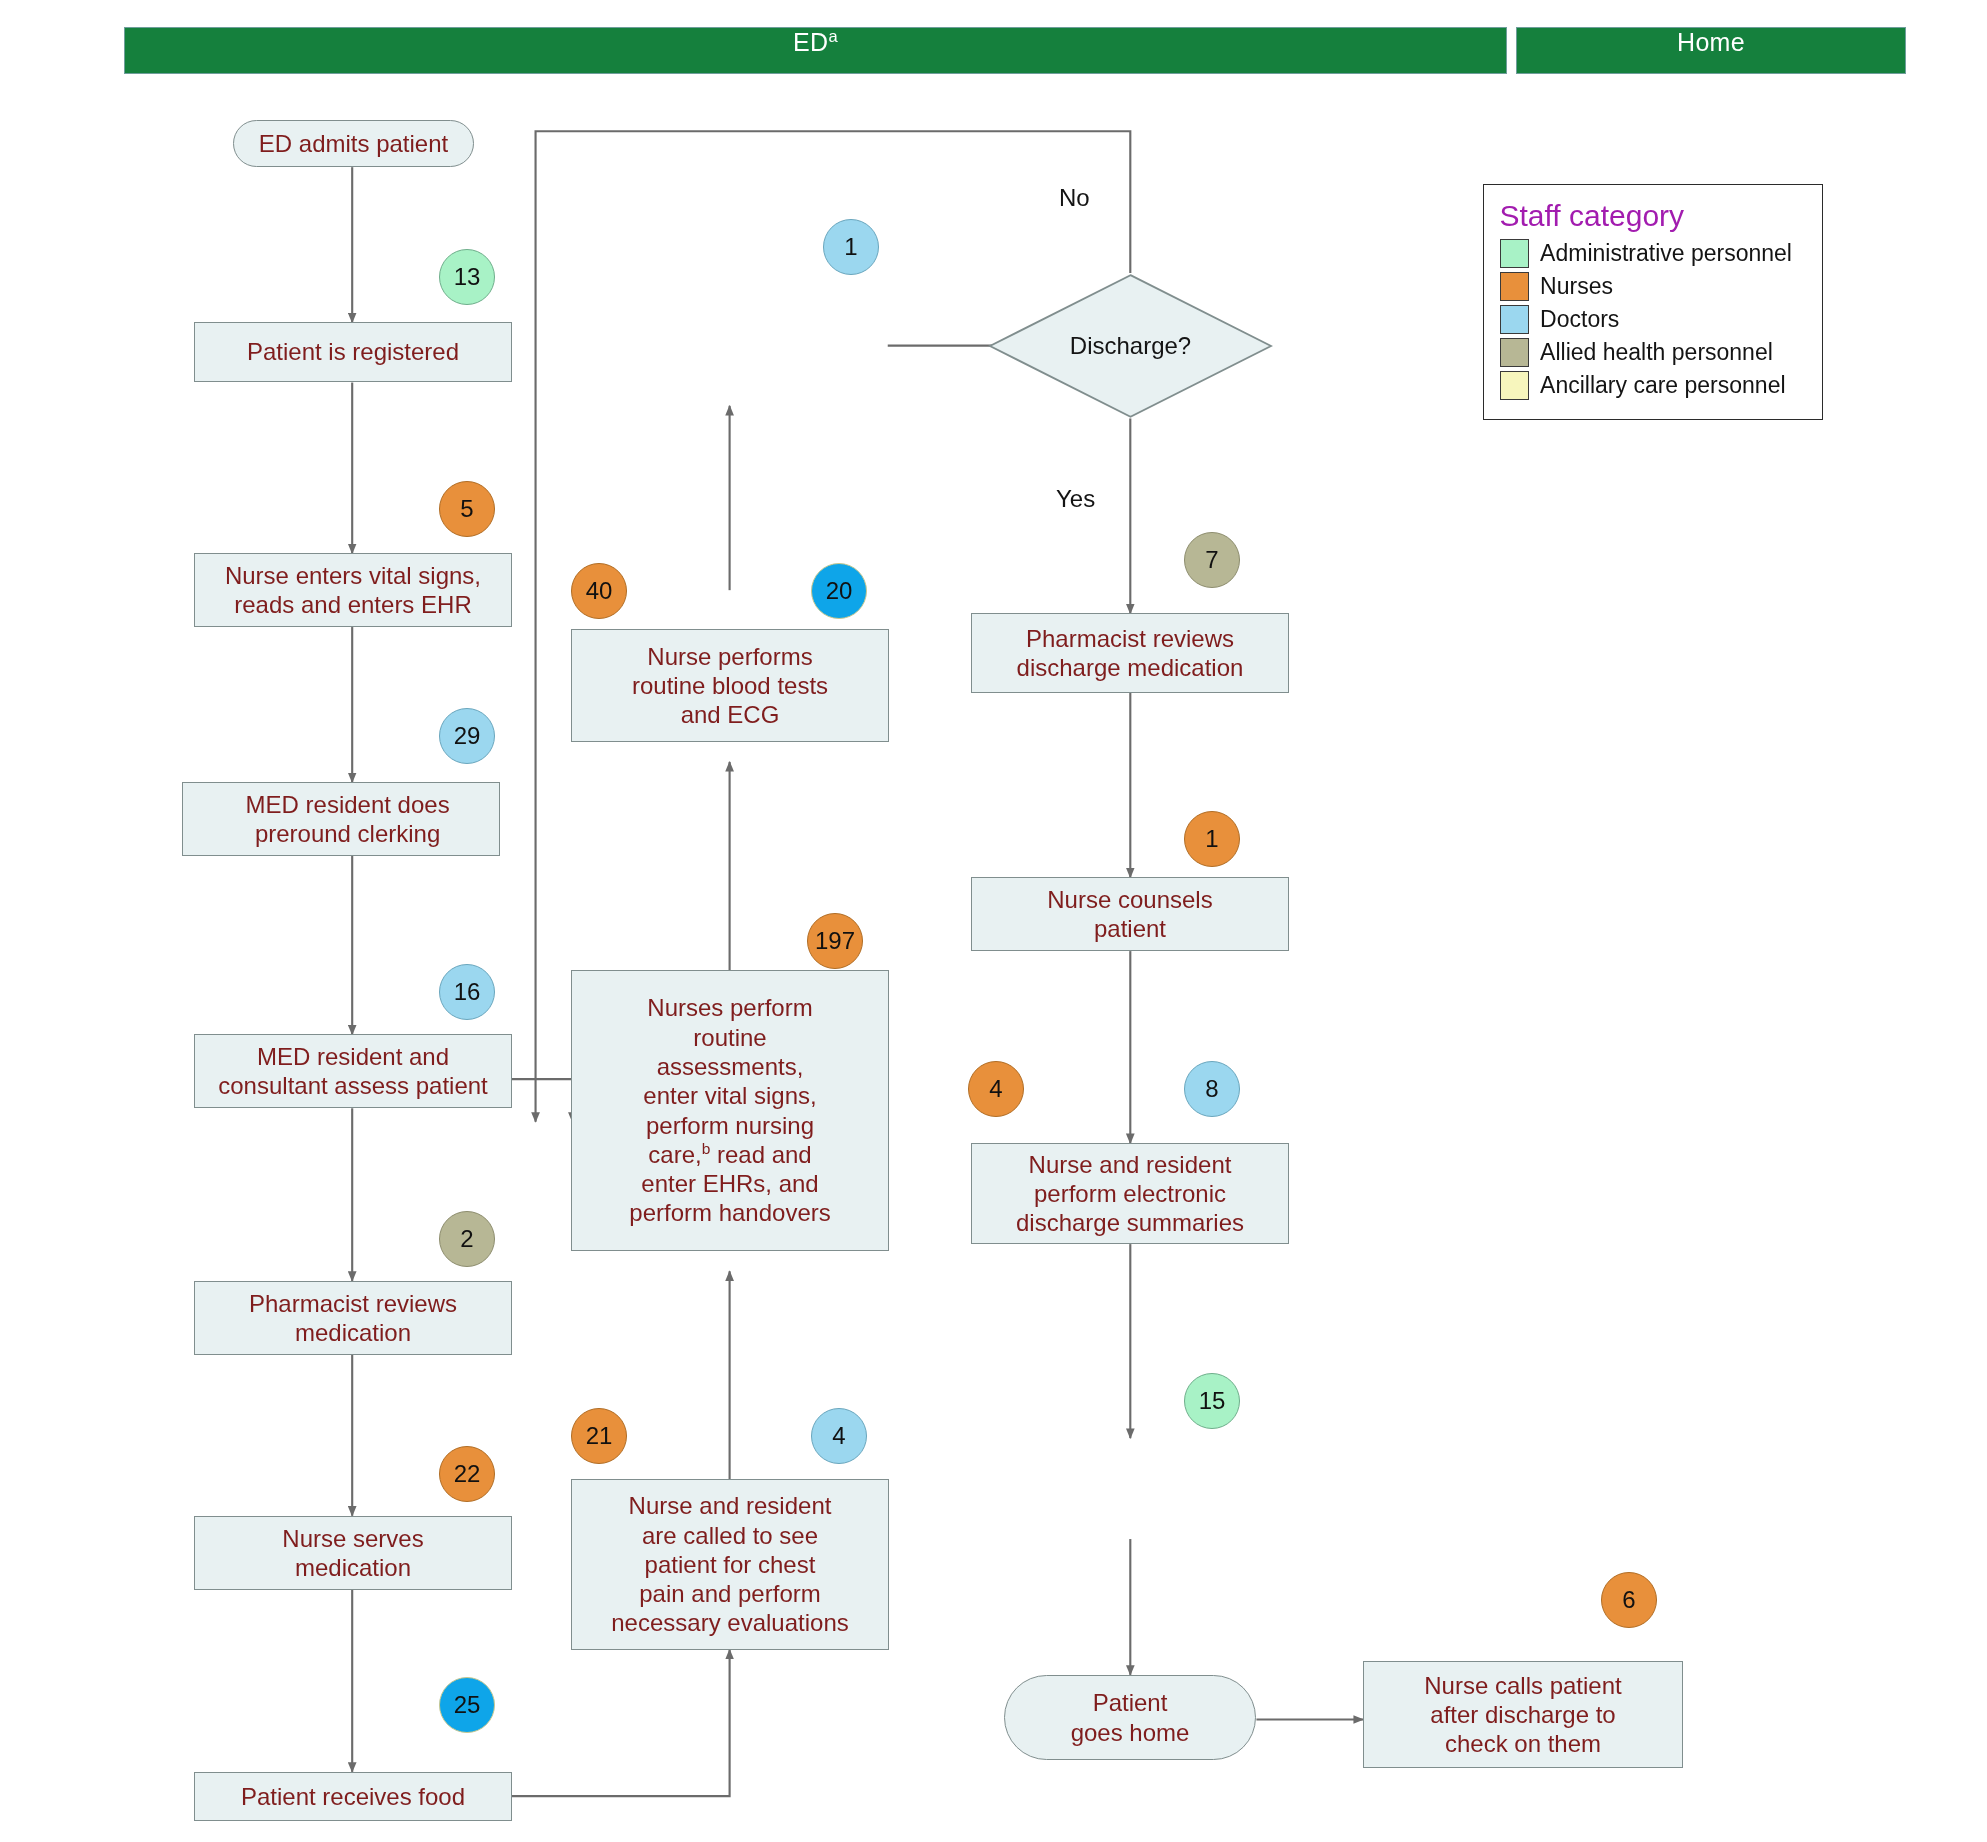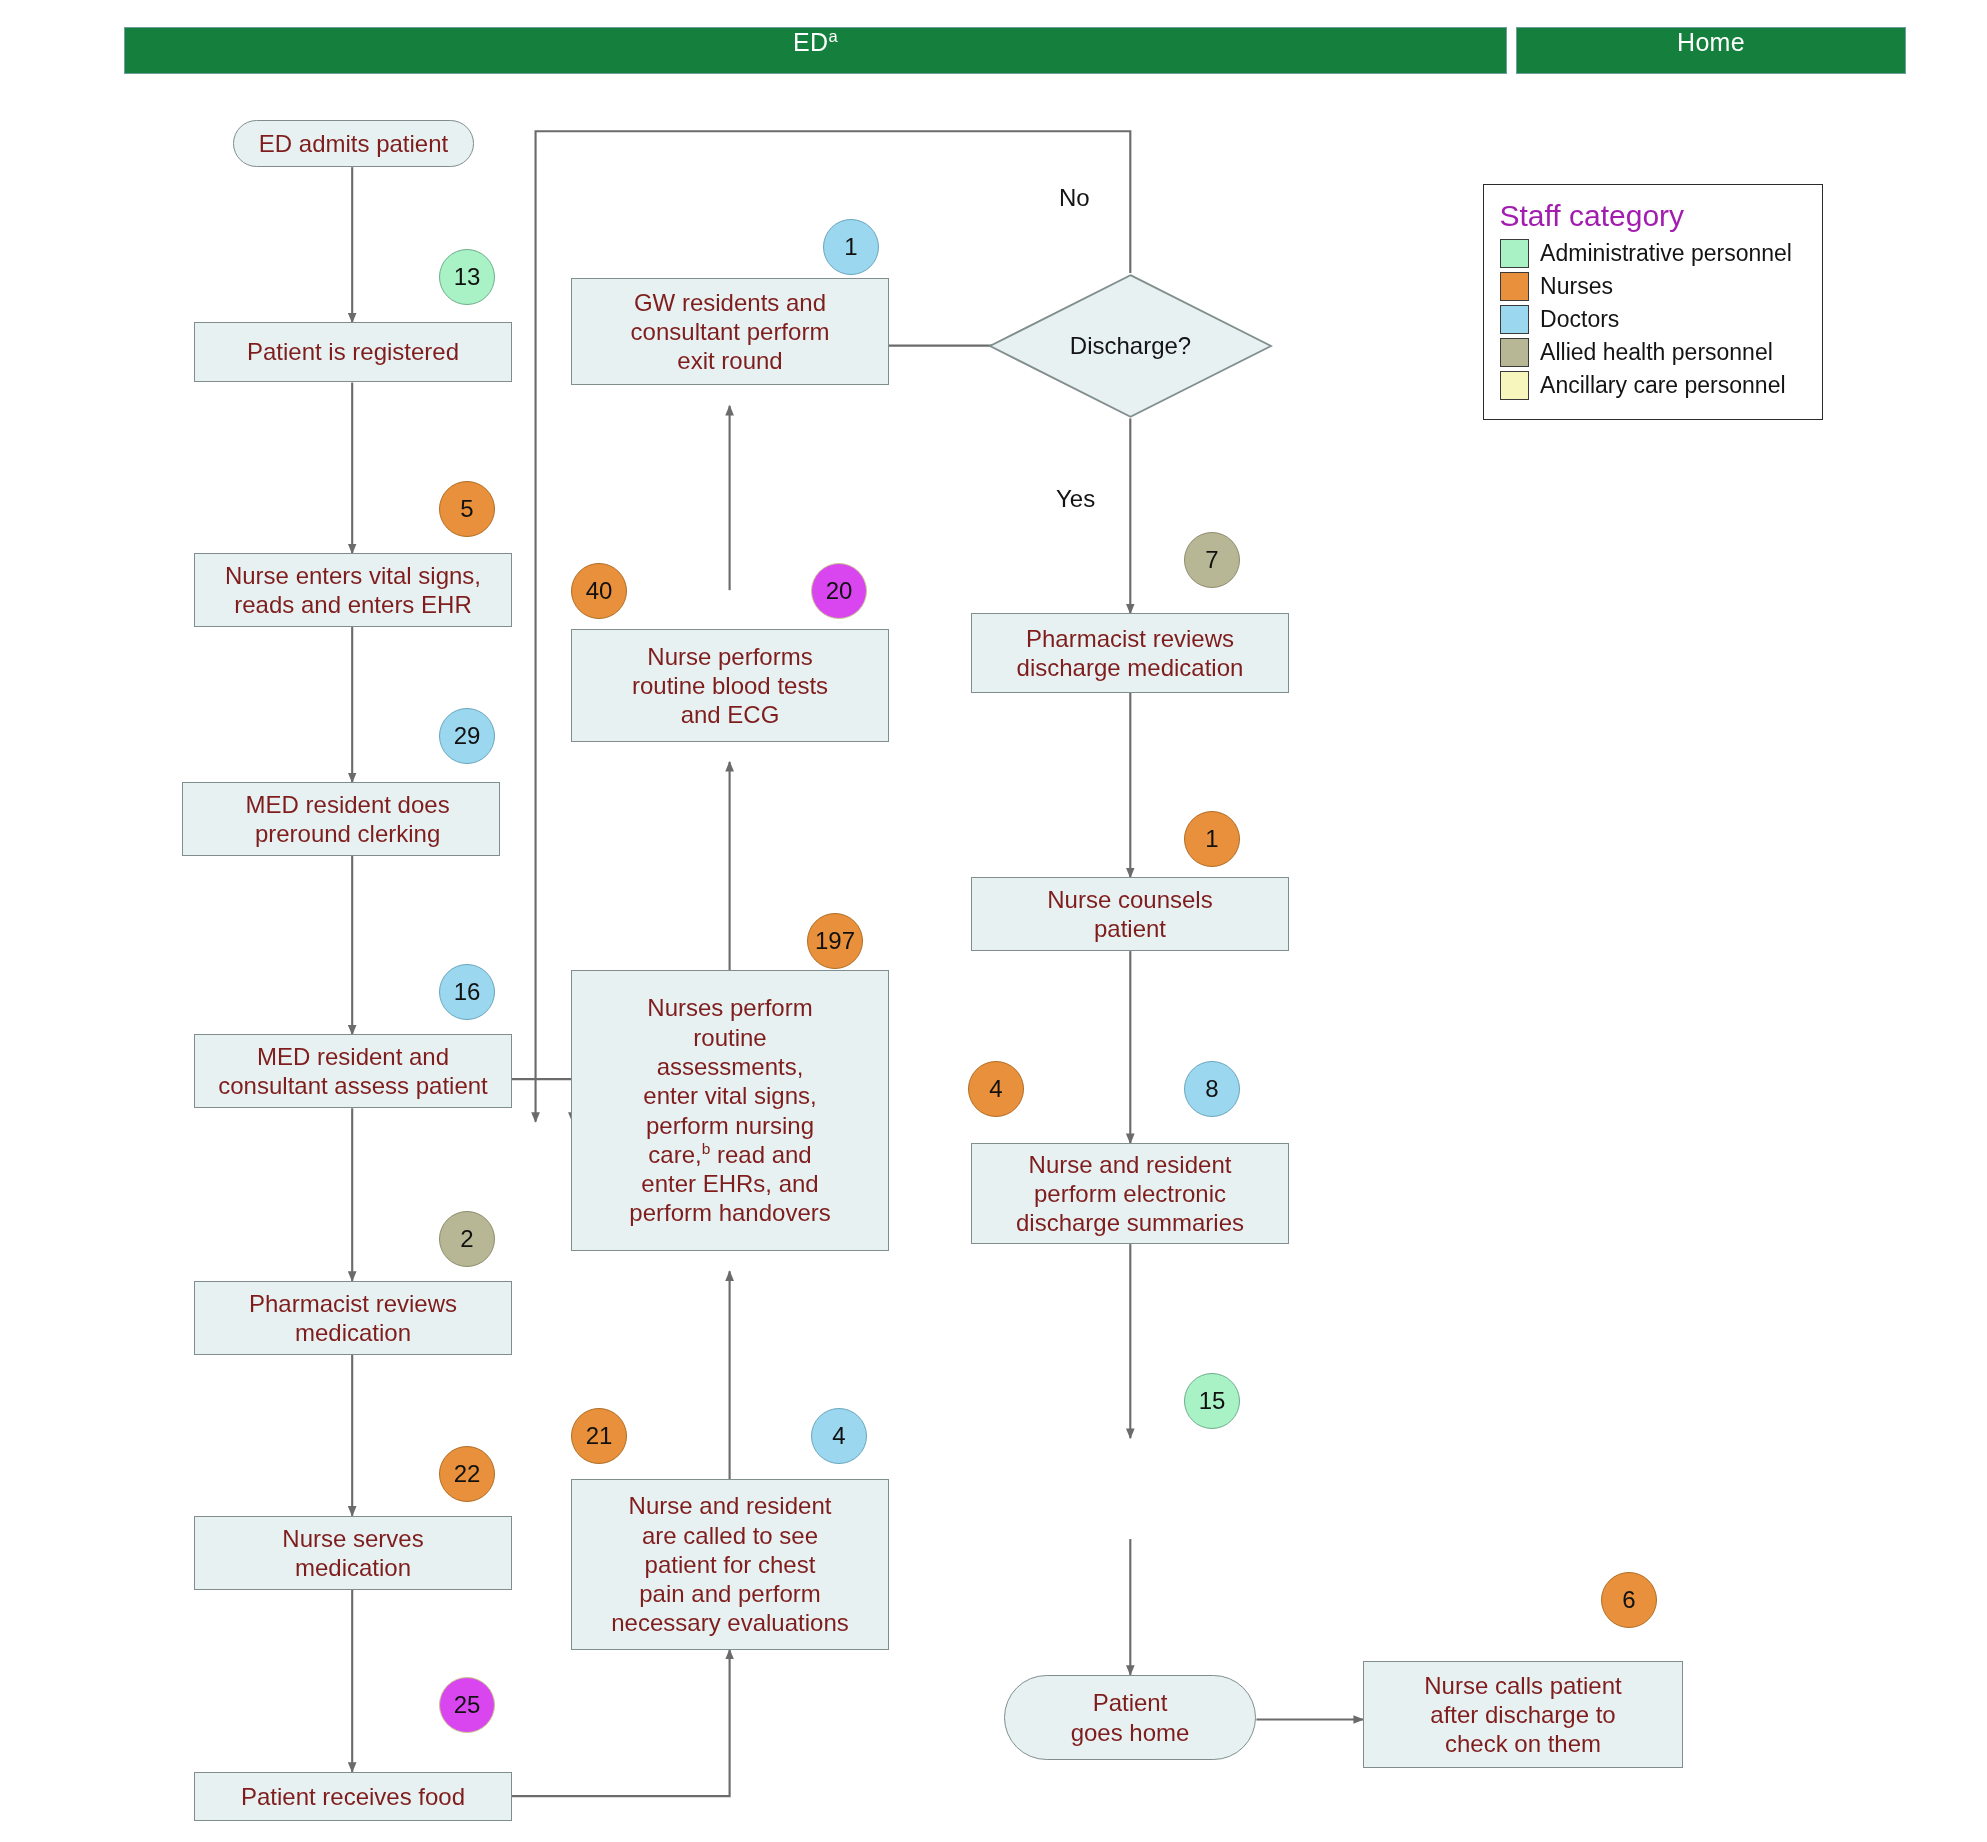--- a/index.html
+++ b/index.html
@@ -95,21 +95,21 @@
     display: flex;
     align-items: center;
     justify-content: center;
     font-size: 24px;
     color: #111111;
   }
   .badge.admin   { background: #a8f2c6; border-color: #6fae8b; }
   .badge.nurse   { background: #e8903b; border-color: #b06d25; }
   .badge.doctor  { background: #9bd7ef; border-color: #6aa6bd; }
   .badge.allied  { background: #b7b795; border-color: #8d8d6e; }
-  .badge.ancill  { background: #d946ef; border-color: #c9c88f; }
+  .badge.ancill  { background: #0ea5e9; border-color: #c9c88f; }
 
   
   .edge-label {
     position: absolute;
     font-size: 24px;
     color: #141414;
     white-space: nowrap;
   }
 
   
@@ -238,23 +238,20 @@
   </div>
 
   <div class="node" style="left:194px; top:1516px; width:318px; height:74px;">
     <span class="node-text">Nurse serves<br>medication</span>
   </div>
 
   <div class="node" style="left:194px; top:1772px; width:318px; height:49px;">
     <span class="node-text">Patient receives food</span>
   </div>
 
-  <div class="node" style="left:571px; top:278px; width:318px; height:107px;">
-    <span class="node-text">GW residents and<br>consultant perform<br>exit round</span>
-  </div>
 
   <div class="node" style="left:571px; top:629px; width:318px; height:113px;">
     <span class="node-text">Nurse performs<br>routine blood tests<br>and ECG</span>
   </div>
 
   <div class="node" style="left:571px; top:970px; width:318px; height:281px;">
     <span class="node-text">Nurses perform<br>routine<br>assessments,<br>enter vital signs,<br>perform nursing<br>care,<sup>b</sup> read and<br>enter EHRs, and<br>perform handovers</span>
   </div>
 
   <div class="node" style="left:571px; top:1479px; width:318px; height:171px;">

